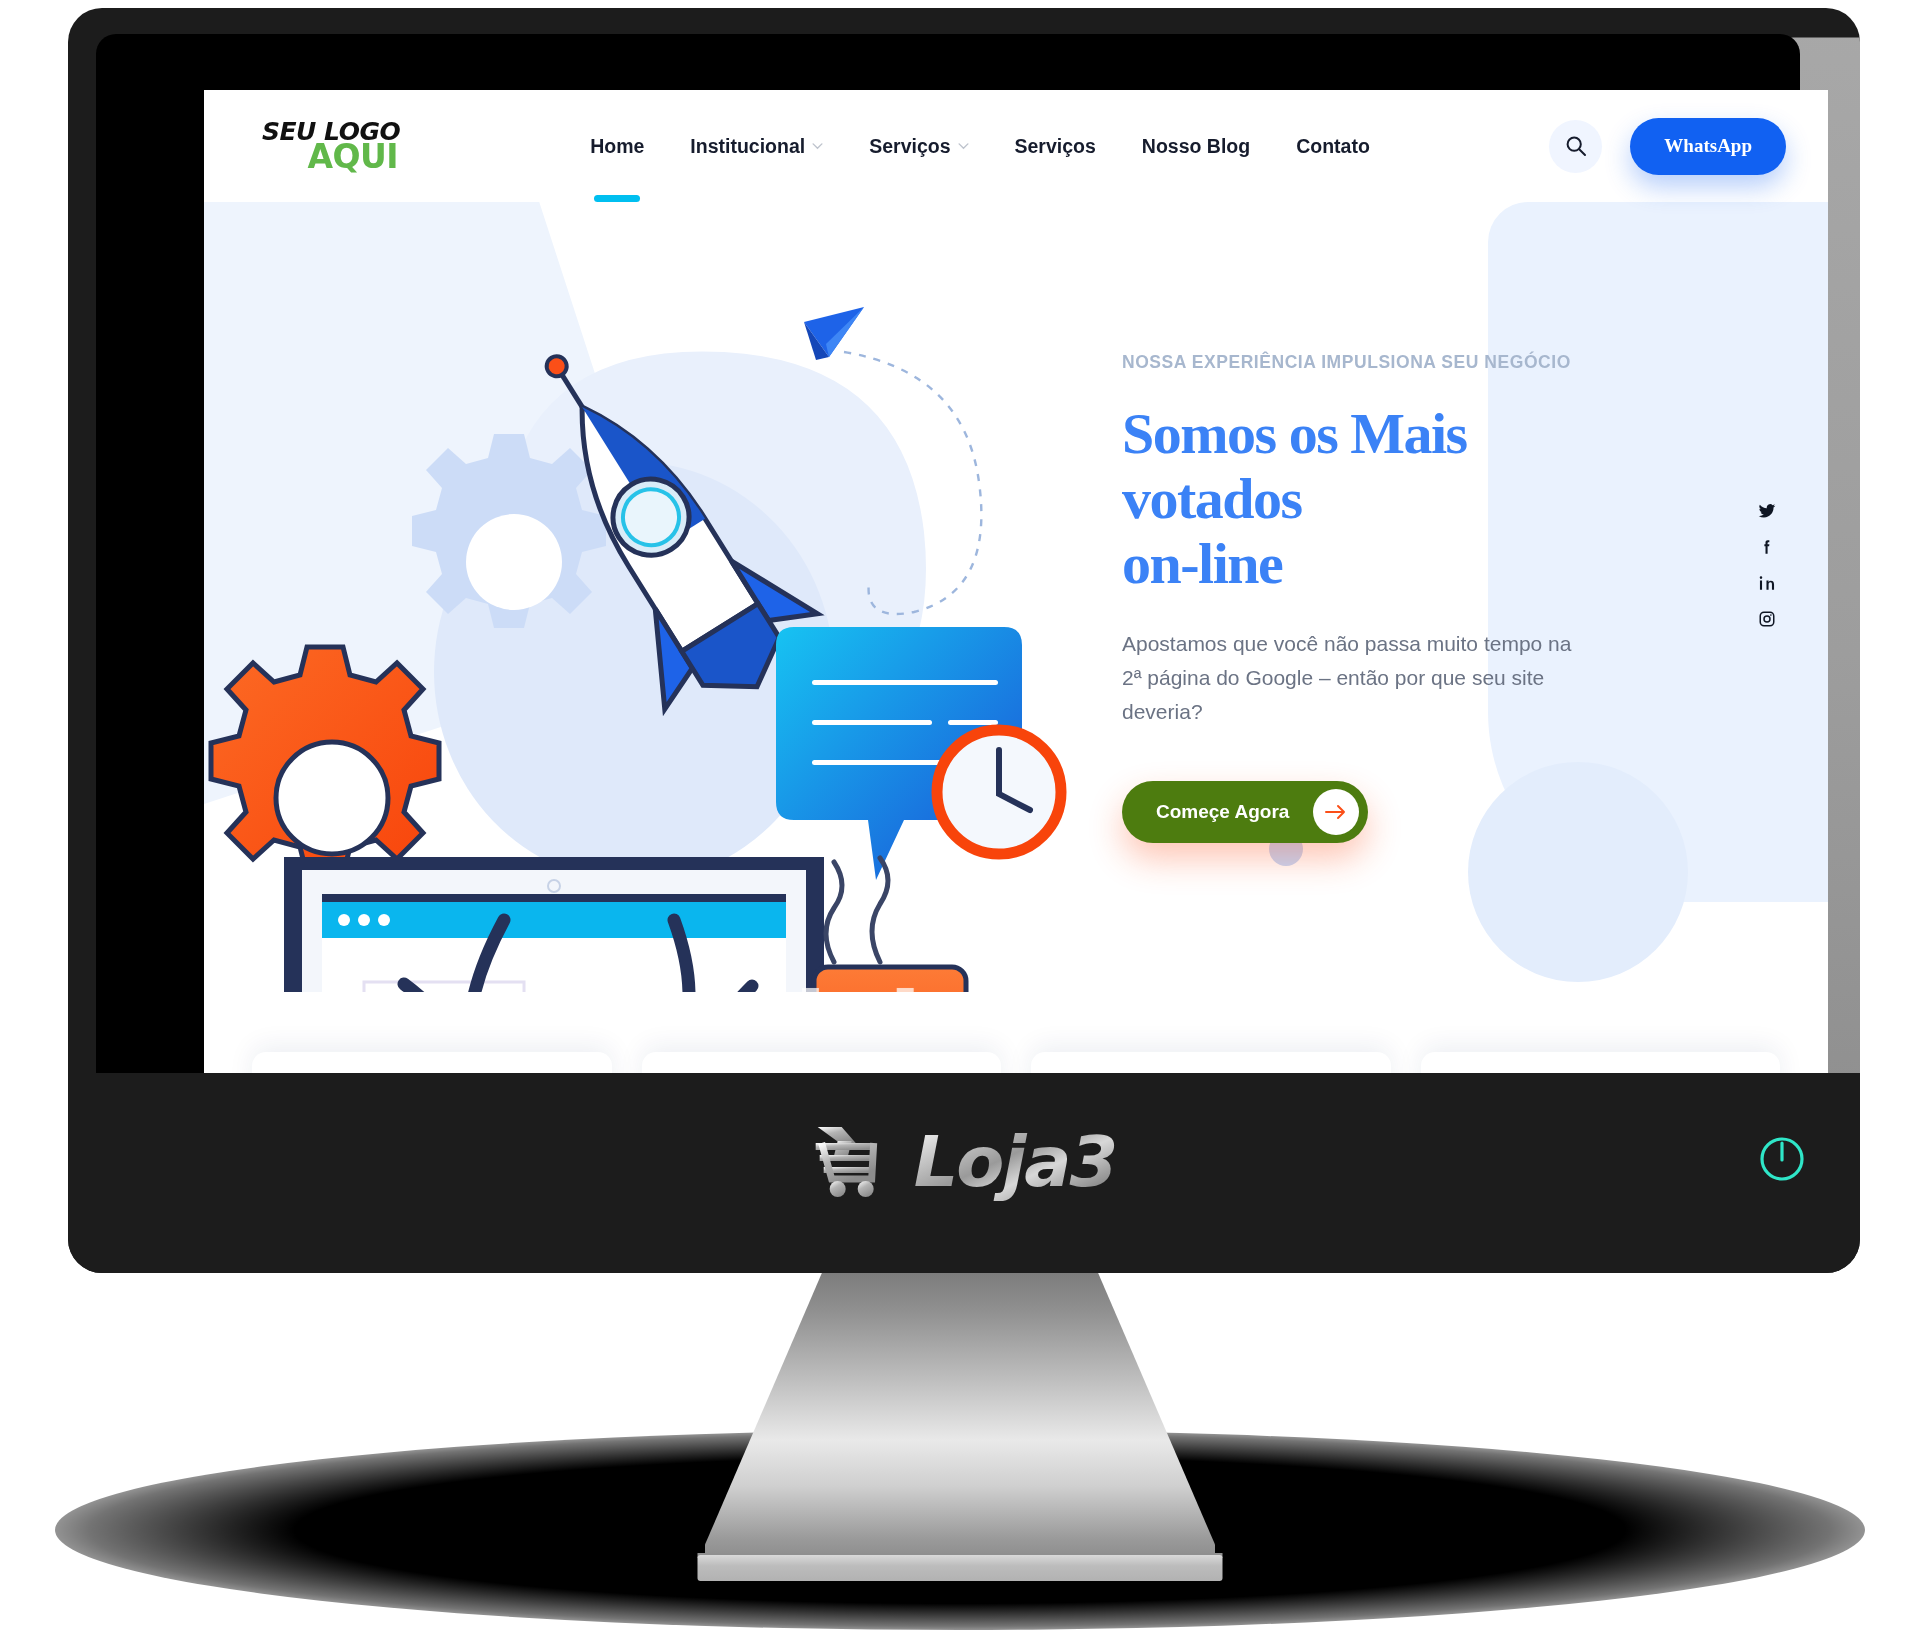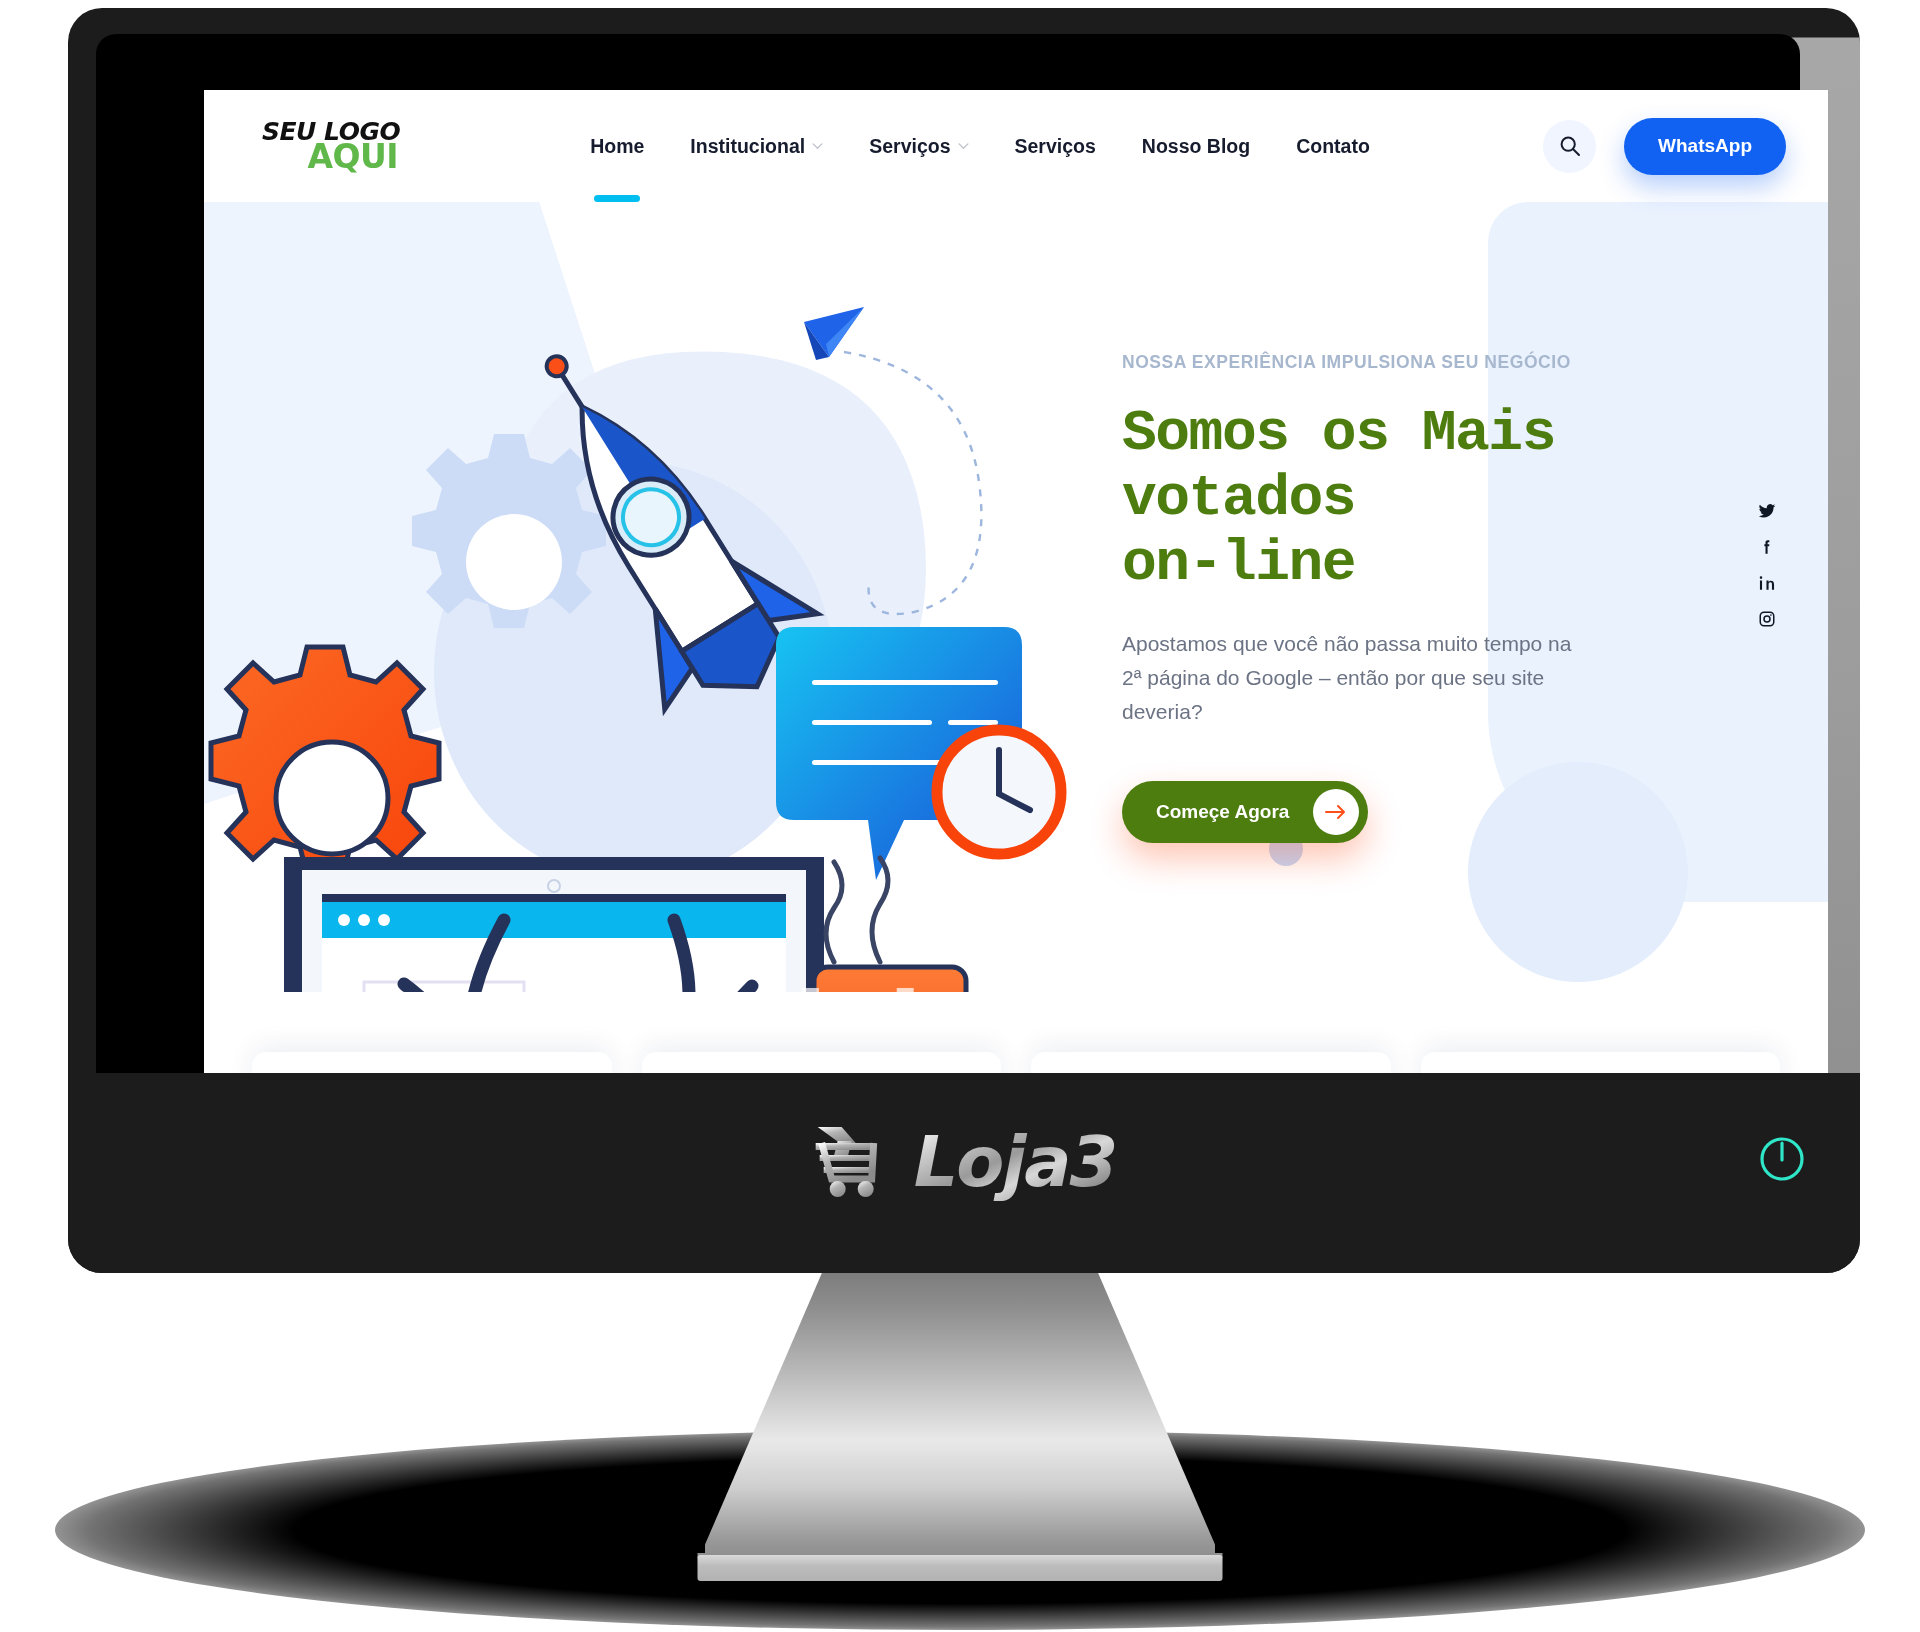--- a/index.html
+++ b/index.html
@@ -138,21 +138,21 @@
     cursor: pointer;
   }
   .wa-btn {
     height: 57px; padding: 0 34px;
     background: #1161f2; color: #fff;
     border-radius: 30px; border: none;
     font-size: 19px; font-weight: 700;
     display: flex; align-items: center; justify-content: center;
     cursor: pointer;
     box-shadow: 0 12px 26px rgba(17,97,242,.30);
-    font-family: Liberation Sans, sans-serif;
+    font-family: Liberation Serif, serif;
   }
 
   
   .hero {
     position: relative;
     height: 790px;
     background: #ffffff;
     overflow: hidden;
     padding-left: 26px;
   }
@@ -188,22 +188,22 @@
     position: absolute;
     left: 918px; top: 150px; width: 520px;
     z-index: 10;
   }
   .eyebrow {
     font-size: 17.5px; font-weight: 700; letter-spacing: .55px;
     color: #a7b7ce; text-transform: uppercase; margin-bottom: 26px;
   }
   .hero-title {
     font-size: 58px; font-weight: 800; line-height: 1.12;
-    color: #4d7c0f; letter-spacing: -1.5px;
-    font-family: Liberation Mono, monospace;
+    color: #3b82f6; letter-spacing: -1.5px;
+    font-family: Liberation Serif, serif;
     margin-top: 29px;
   }
   .hero-sub {
     margin-top: 30px;
     font-size: 21px; line-height: 1.62; color: #6b7384;
     max-width: 470px;
   }
   .cta {
     margin-top: 52px;
     height: 62px; padding: 0 9px 0 34px;

